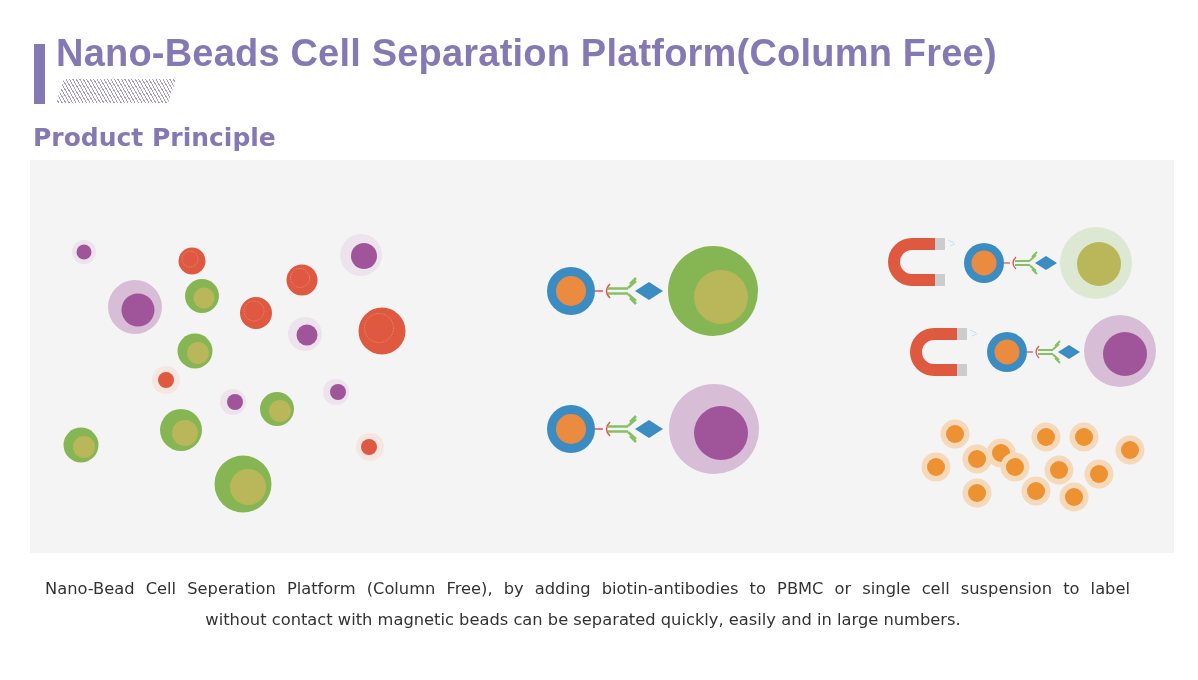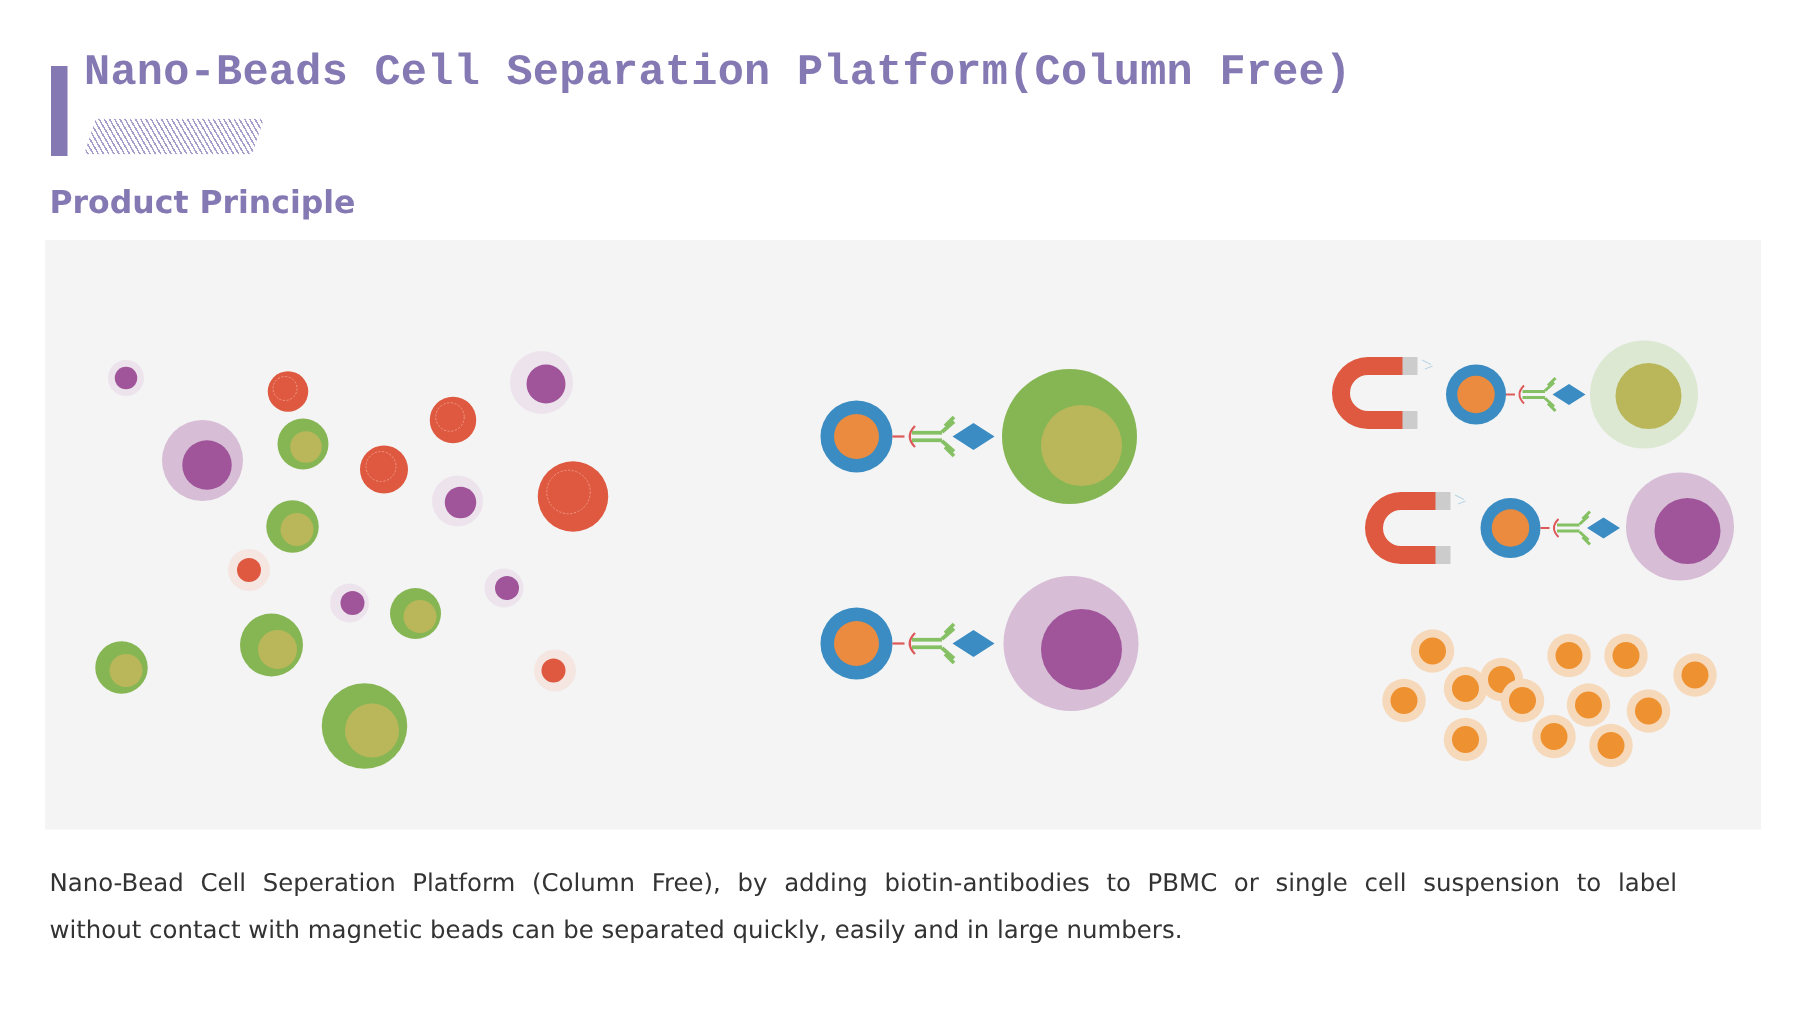--- a/index.html
+++ b/index.html
@@ -5,47 +5,47 @@
     * { box-sizing: border-box; margin: 0; padding: 0; }
     html, body { width: 1198px; height: 680px; background: #ffffff; overflow: hidden; }
     body { position: relative; font-family: "DejaVu Sans", "Liberation Sans", sans-serif; }
 
     .title-bar {
       position: absolute; left: 34px; top: 44px; width: 11px; height: 60px;
       background: #8579b4;
     }
     .page-title {
       position: absolute; left: 56px; top: 32px;
-      font-family: Liberation Mono, monospace; font-weight: bold;
-      font-size: 29px; color: #8579b4; letter-spacing: 0.2px; white-space: nowrap;
+      font-family: Liberation Sans, sans-serif; font-weight: bold;
+      font-size: 38px; color: #8579b4; letter-spacing: 0.2px; white-space: nowrap;
     }
     .hatch {
       position: absolute; left: 56px; top: 79px; width: 120px; height: 24px;
       background: repeating-linear-gradient(60deg, transparent 0px, transparent 2px, #9c93c6 2px, #9c93c6 3px);
       clip-path: polygon(8px 0, 120px 0, 112px 24px, 0 24px);
       opacity: 0.9;
     }
     .section-title {
       position: absolute; left: 33px; top: 123px;
       font-family: "DejaVu Sans", sans-serif; font-weight: bold;
-      font-size: 21px; color: #8579b4; white-space: nowrap;
+      font-size: 25px; color: #8579b4; white-space: nowrap;
     }
     .figure {
       position: absolute; left: 30px; top: 160px; width: 1144px; height: 393px;
       background: #f4f4f4;
     }
     .figure svg { position: absolute; left: 0; top: 0; }
 
     .description {
       position: absolute; left: 33px; top: 573px; width: 1100px;
       font-family: "DejaVu Sans", sans-serif; font-size: 16.3px; line-height: 31px;
       color: #333333;
     }
-    .description span { display: block; white-space: nowrap; }
-    .description .j { text-align: justify; text-align-last: justify; width: 1085px; }
+    .description span { display: block; white-space: nowrap; text-align: center; }
+    .description .j { text-align: justify; text-align-last: justify; width: 1085px; margin-left: 12px; }
   </style>
 </head>
 <body>
 
 <div class="title-bar"></div>
 <h1 class="page-title">Nano-Beads Cell Separation Platform(Column Free)</h1>
 <div class="hatch"></div>
 <h2 class="section-title">Product Principle</h2>
 
 <div class="figure">

